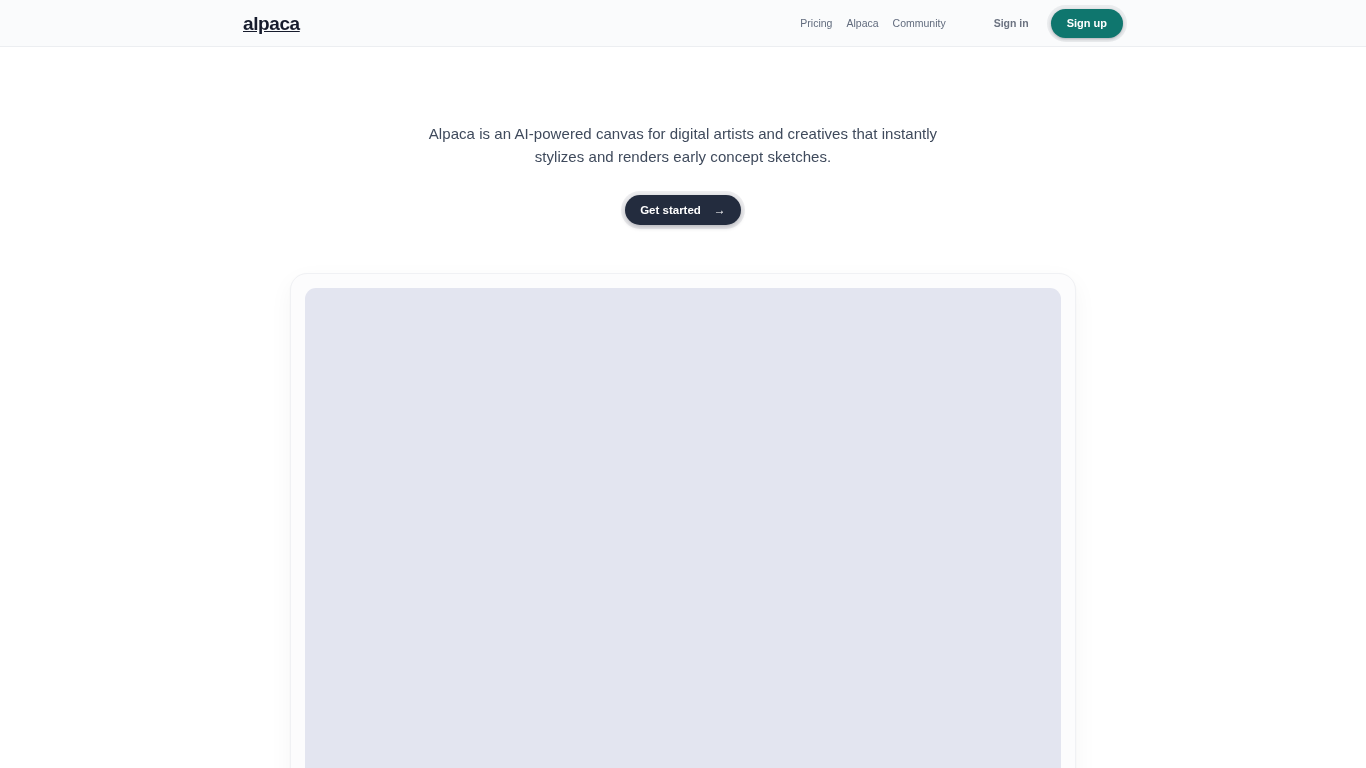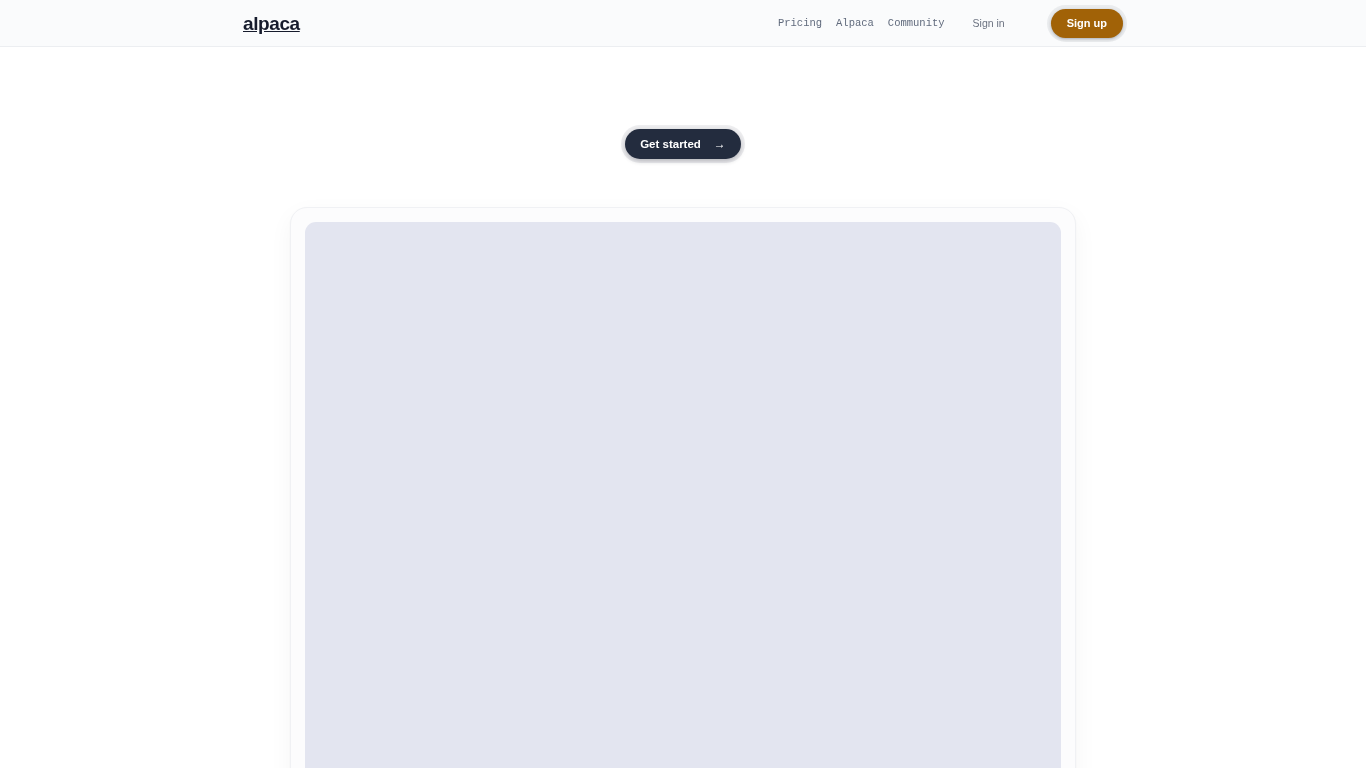--- a/index.html
+++ b/index.html
@@ -45,60 +45,59 @@
 
   .nav-right {
     display: flex;
     align-items: center;
   }
 
   .nav-links {
     display: flex;
     align-items: center;
     gap: 14px;
-    margin-right: 28px;
-    font-family: Liberation Mono, monospace;
+    margin-right: 48px;
   }
 
   .nav-link {
     font-size: 10.5px;
     color: #616b7d;
     text-decoration: none;
     cursor: pointer;
     line-height: 1;
     white-space: nowrap;
   }
 
   .signin-link {
     font-size: 10.5px;
     color: #6b7280;
     text-decoration: none;
     cursor: pointer;
-    margin-right: 30px;
+    margin-right: 22px;
     line-height: 1;
     white-space: nowrap;
+    font-weight: bold;
   }
 
   .signup-btn {
     display: inline-flex;
     align-items: center;
     justify-content: center;
     height: 29px;
     padding: 0 16px;
     border: none;
     border-radius: 999px;
-    background: #a16207;
+    background: #0f766e;
     color: #ffffff;
     font-family: "Liberation Sans", sans-serif;
     font-size: 11px;
     font-weight: bold;
     cursor: pointer;
     white-space: nowrap;
     box-shadow: 0 0 0 4px rgba(35,44,62,0.07), 0 1px 3px rgba(20,26,40,0.30);
-    margin-left: 16px;
   }
 
   
   .hero {
     width: 1366px;
     padding-top: 56px;
     text-align: center;
   }
 
   .hero-title {
@@ -182,20 +181,21 @@
 
       <button class="signup-btn" type="button">Sign up</button>
 
     </div>
   </div>
 </header>
 
 <main class="hero">
 
 
+  <p class="hero-sub">Alpaca is an AI-powered canvas for digital artists and creatives that instantly stylizes and renders early concept sketches.</p>
 
   <div class="cta-wrap">
     <button class="cta-btn" type="button">
       <span>Get started</span>
       <span class="cta-arrow">→</span>
     </button>
   </div>
 
   <section class="showcase">
     <div class="showcase-media"></div>

